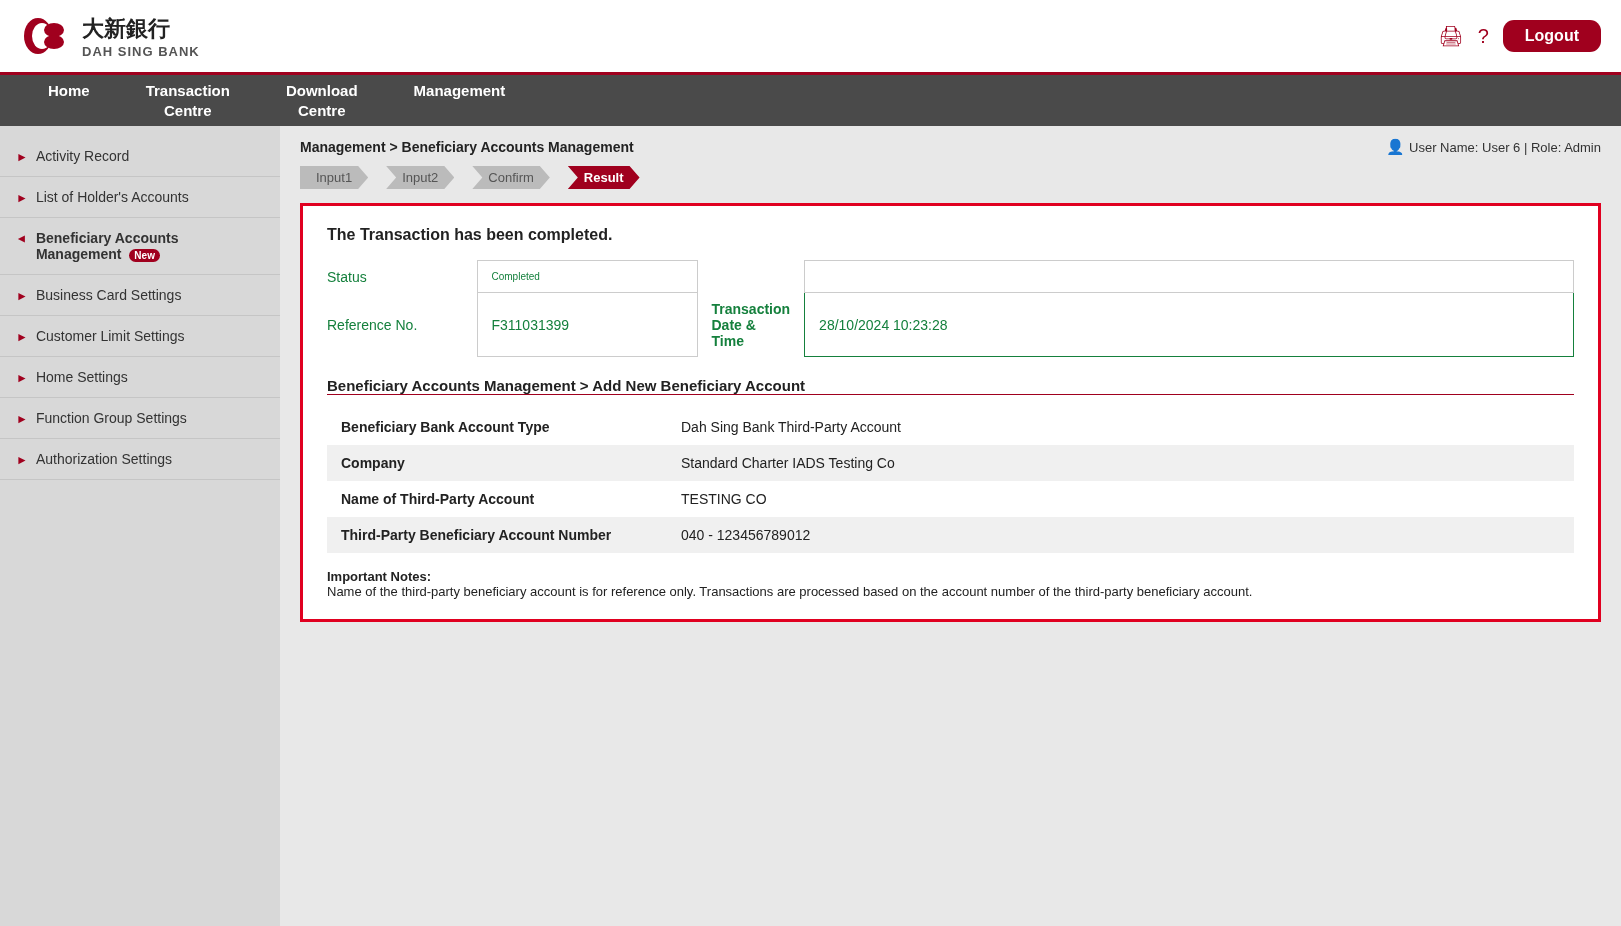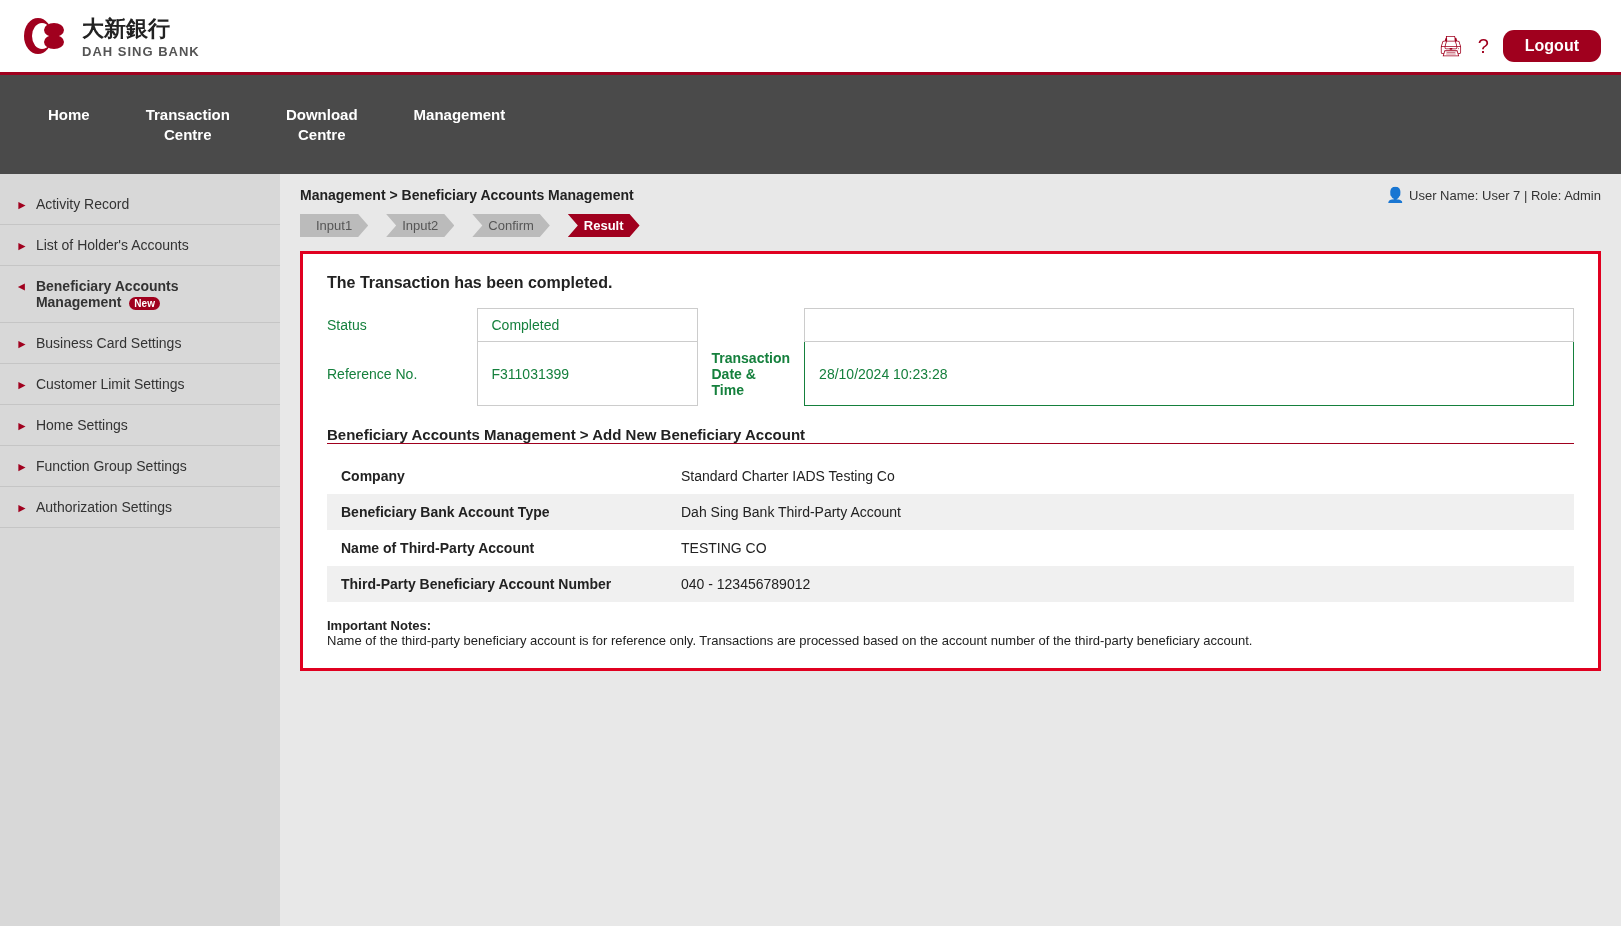--- a/index.html
+++ b/index.html
@@ -3,21 +3,21 @@
   <meta charset="utf-8">
   <style>
     * { margin: 0; padding: 0; box-sizing: border-box; }
     body { font-family: Arial, sans-serif; background: #b0b0b0; min-height: 926px; min-width: 1621px; }
 
     
     .top-header {
       background: #fff;
       padding: 10px 20px;
       display: flex;
-      align-items: flex-end;
+      align-items: center;
       justify-content: space-between;
       border-bottom: 3px solid #a0001e;
     }
     .logo-area {
       display: flex;
       align-items: center;
       gap: 10px;
     }
     .logo-icon {
       width: 52px;
@@ -60,21 +60,21 @@
     }
 
     
     .nav-bar {
       background: #4a4a4a;
       display: flex;
       padding: 0 20px;
     }
     .nav-item {
       color: #fff;
-      padding: 30px 28px;
+      padding: 6px 28px;
       font-size: 15px;
       font-weight: bold;
       cursor: pointer;
       text-align: center;
       line-height: 1.3;
     }
 
     
     .main-layout {
       display: flex;
@@ -316,63 +316,63 @@
       <span>Authorization Settings</span>
     </div>
   </aside>
 
   <div class="content-area">
 
     <div class="content-top">
       <div class="breadcrumb">Management &gt; Beneficiary Accounts Management</div>
       <div class="user-info">
         <span class="user-icon">👤</span>
-        <span>User Name:  User 7  | Role: Admin</span>
+        <span>User Name:  User 6  | Role: Admin</span>
       </div>
     </div>
 
     <div class="steps-row">
       <div class="step">Input1</div>
       <div class="step">Input2</div>
       <div class="step">Confirm</div>
       <div class="step active">Result</div>
     </div>
 
     <div class="main-card">
 
       <div class="transaction-completed">The Transaction has been completed.</div>
 
       <table class="status-table">
     <tbody>
             <tr>
       <td style="border:none;padding:8px 0;font-size:14px;width:150px;">Status</td>
-      <td style="border:1px solid #ccc;padding:8px 14px;font-size:14px;width:220px;">Completed</td>
+      <td style="border:1px solid #ccc;padding:8px 14px;font-size:10px;width:220px;">Completed</td>
       <td style="border:none;width:30px;"></td>
       <td style="border:1px solid #ccc;padding:8px 14px;font-size:14px;"></td>
     </tr>
     <tr>
       <td style="border:none;padding:8px 0;font-size:14px;">Reference No.</td>
       <td style="border:1px solid #ccc;padding:8px 14px;font-size:14px;">F311031399</td>
       <td style="border:none;padding:8px 14px;font-size:14px;font-weight:bold;">Transaction Date &amp; Time</td>
       <td style="border:1px solid #15803d;padding:8px 14px;font-size:14px;">28/10/2024 10:23:28</td>
     </tr>
   </tbody>
         </table>
 
       <div class="section-title">Beneficiary Accounts Management &gt; Add New Beneficiary Account</div>
 
       <table class="details-table">
         <tbody>
             <tr>
+          <td>Beneficiary Bank Account Type</td>
+          <td>Dah Sing Bank Third-Party Account</td>
+        </tr>
+        <tr>
           <td>Company</td>
           <td>Standard Charter IADS Testing Co</td>
-        </tr>
-        <tr>
-          <td>Beneficiary Bank Account Type</td>
-          <td>Dah Sing Bank Third-Party Account</td>
         </tr>
         <tr>
           <td>Name of Third-Party Account</td>
           <td>TESTING CO</td>
         </tr>
         <tr>
           <td>Third-Party Beneficiary Account Number</td>
           <td>040 - 123456789012</td>
         </tr>
       </tbody>

